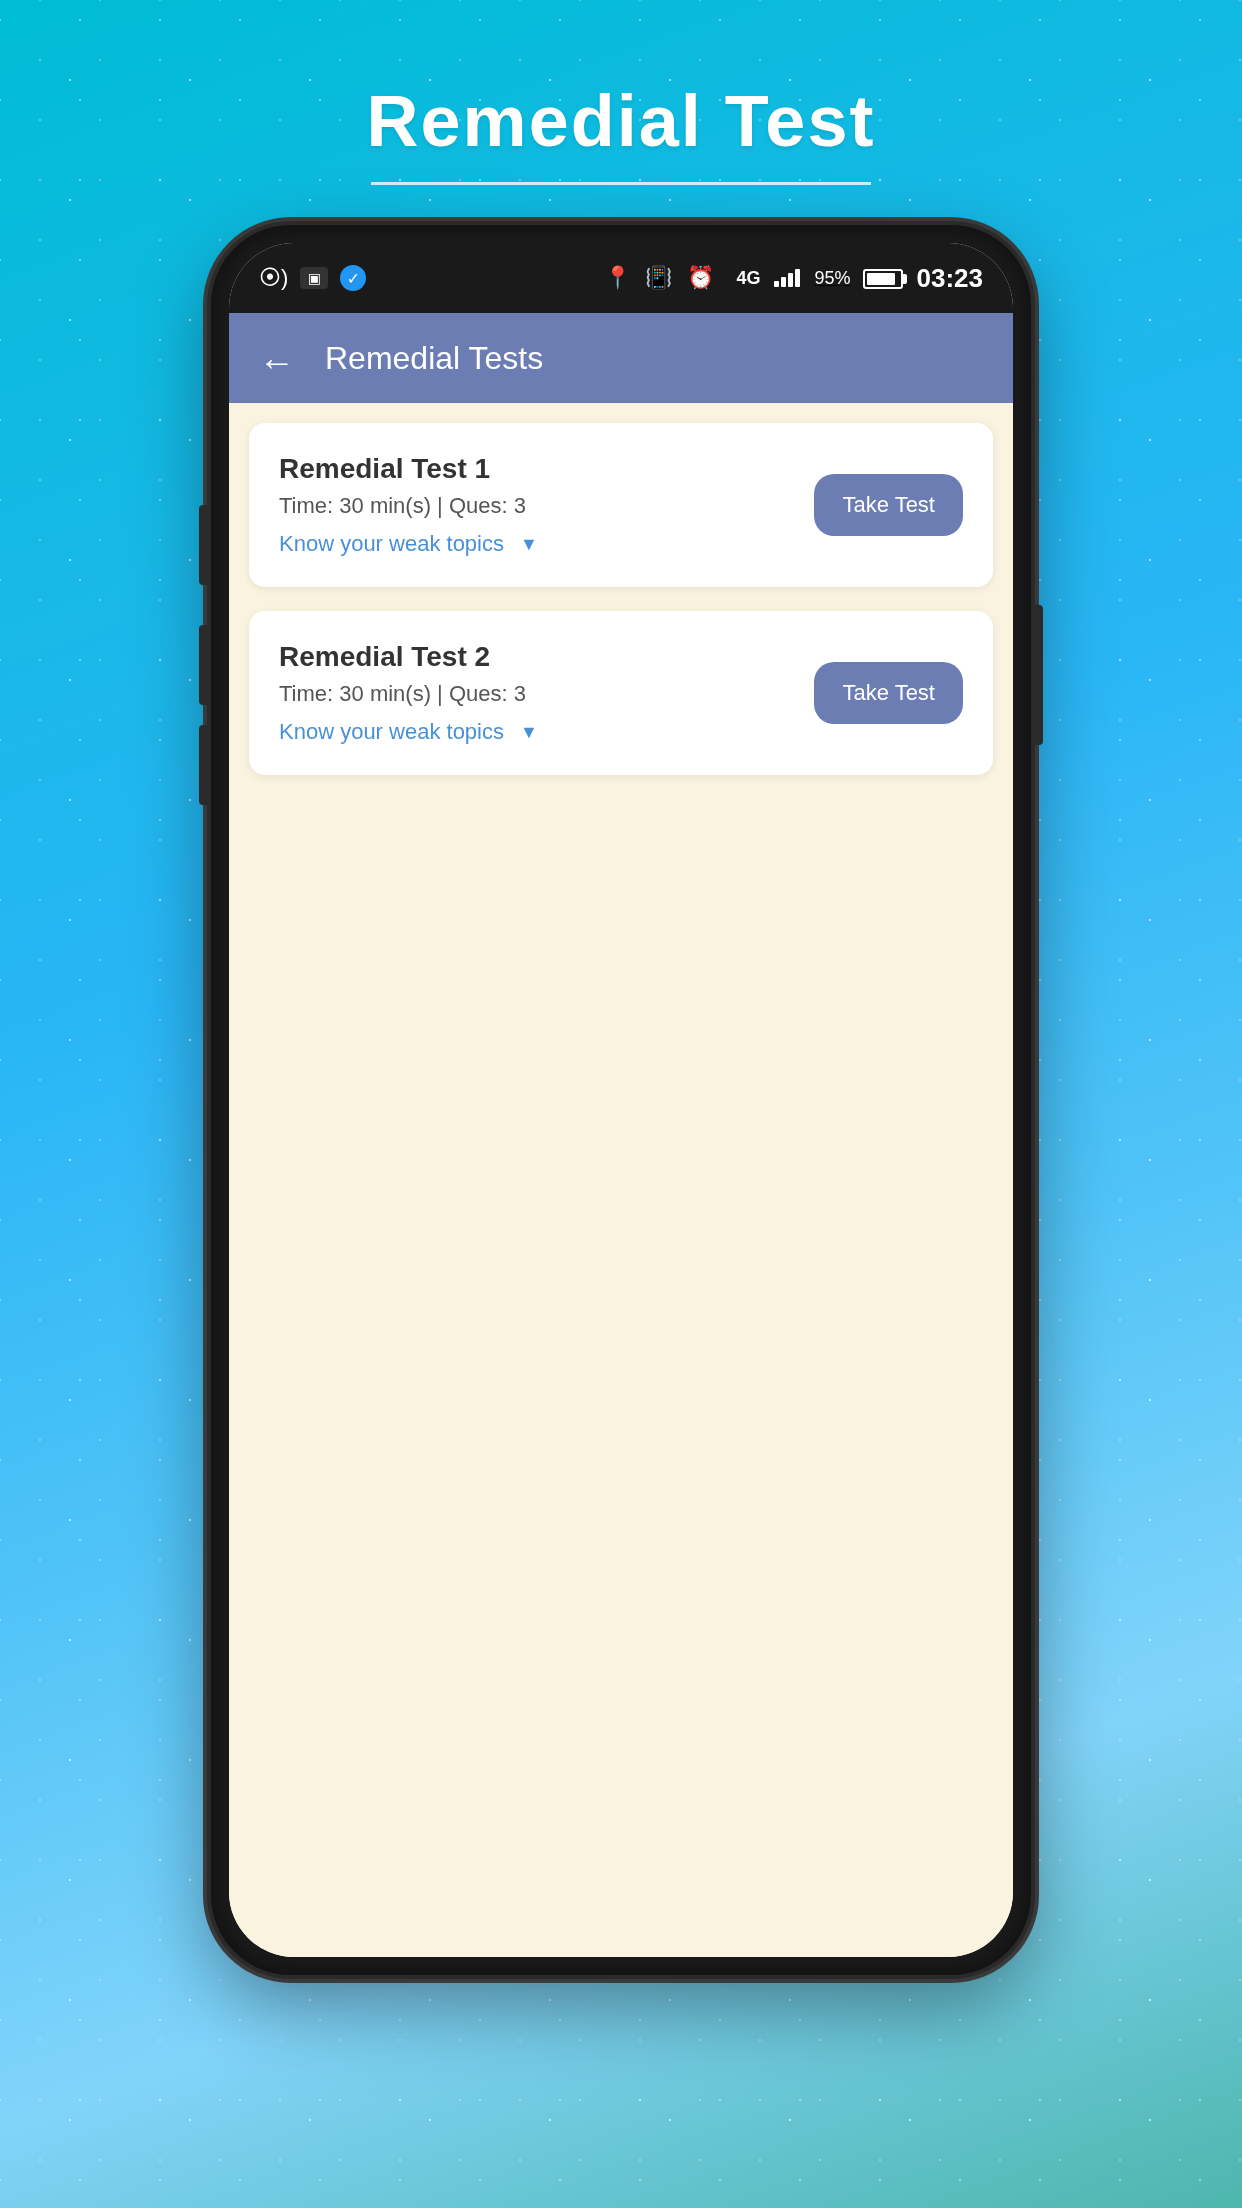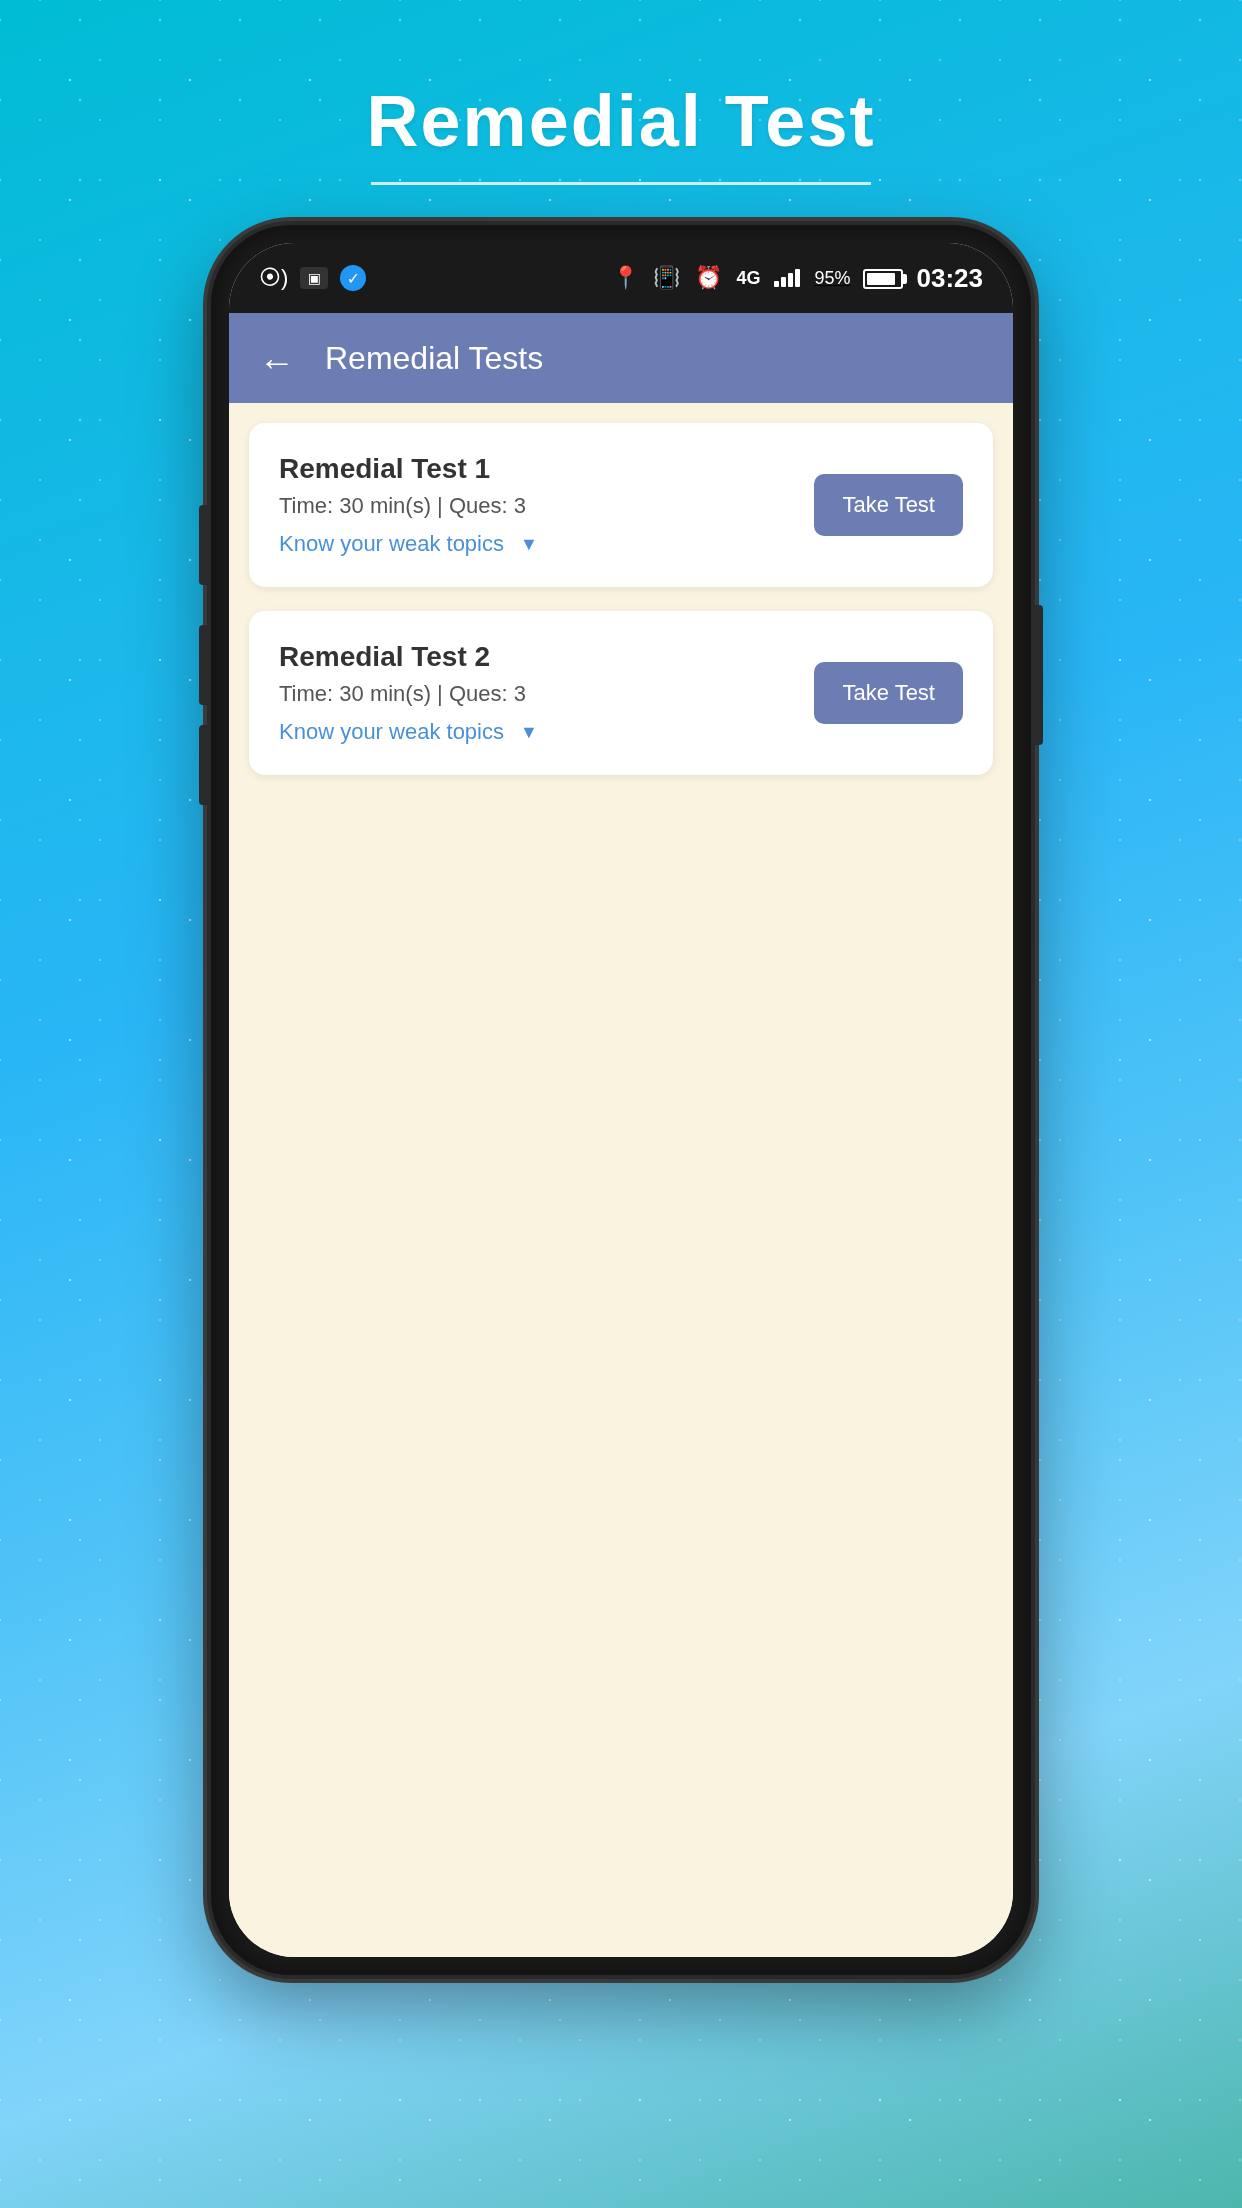--- a/index.html
+++ b/index.html
@@ -248,21 +248,21 @@
 
     .dropdown-arrow {
       color: #4a90d9;
       font-size: 18px;
     }
 
     .take-test-btn {
       background: #6b7db3;
       color: white;
       border: none;
-      border-radius: 10px;
+      border-radius: 20px;
       padding: 18px 28px;
       font-size: 22px;
       font-weight: 500;
       cursor: pointer;
       white-space: nowrap;
       margin-left: 20px;
     }
 
     .signal-bars {
       display: flex;
@@ -322,20 +322,21 @@
 
     .alarm-icon {
       color: white;
       font-size: 22px;
     }
 
     .network-4g {
       color: white;
       font-size: 18px;
       font-weight: bold;
+      margin-left: 8px;
     }
   </style>
 </head>
 <body>
 
 <div class="page-title-section">
   <h1 class="page-title">Remedial Test</h1>
   <div class="title-underline"></div>
 </div>
 

